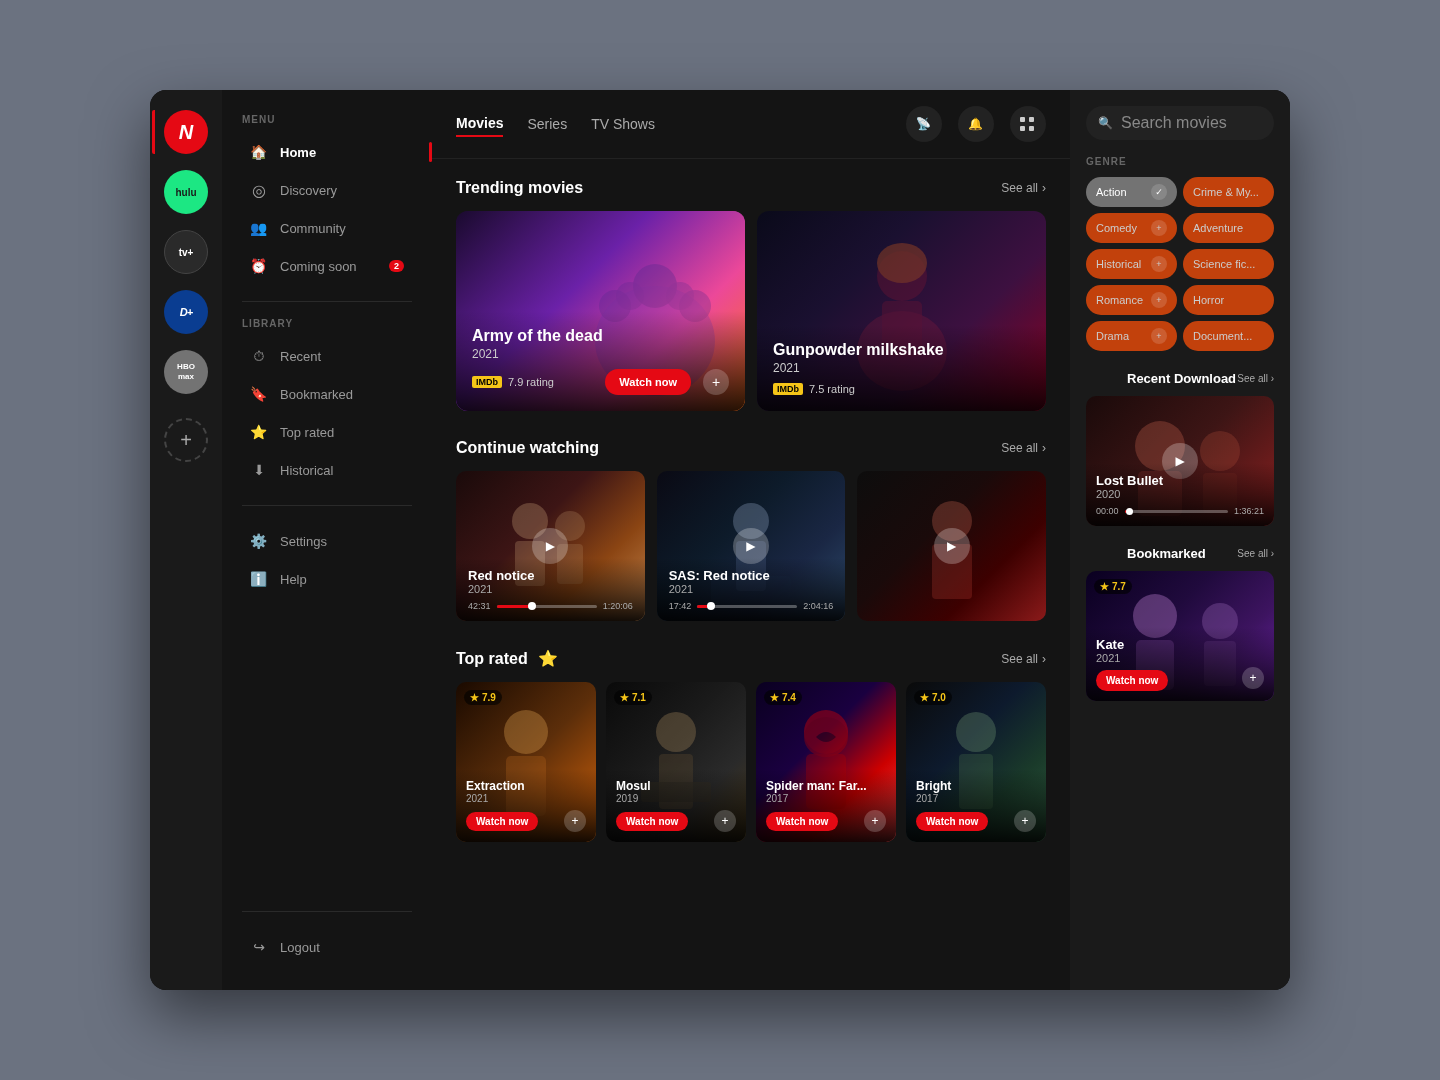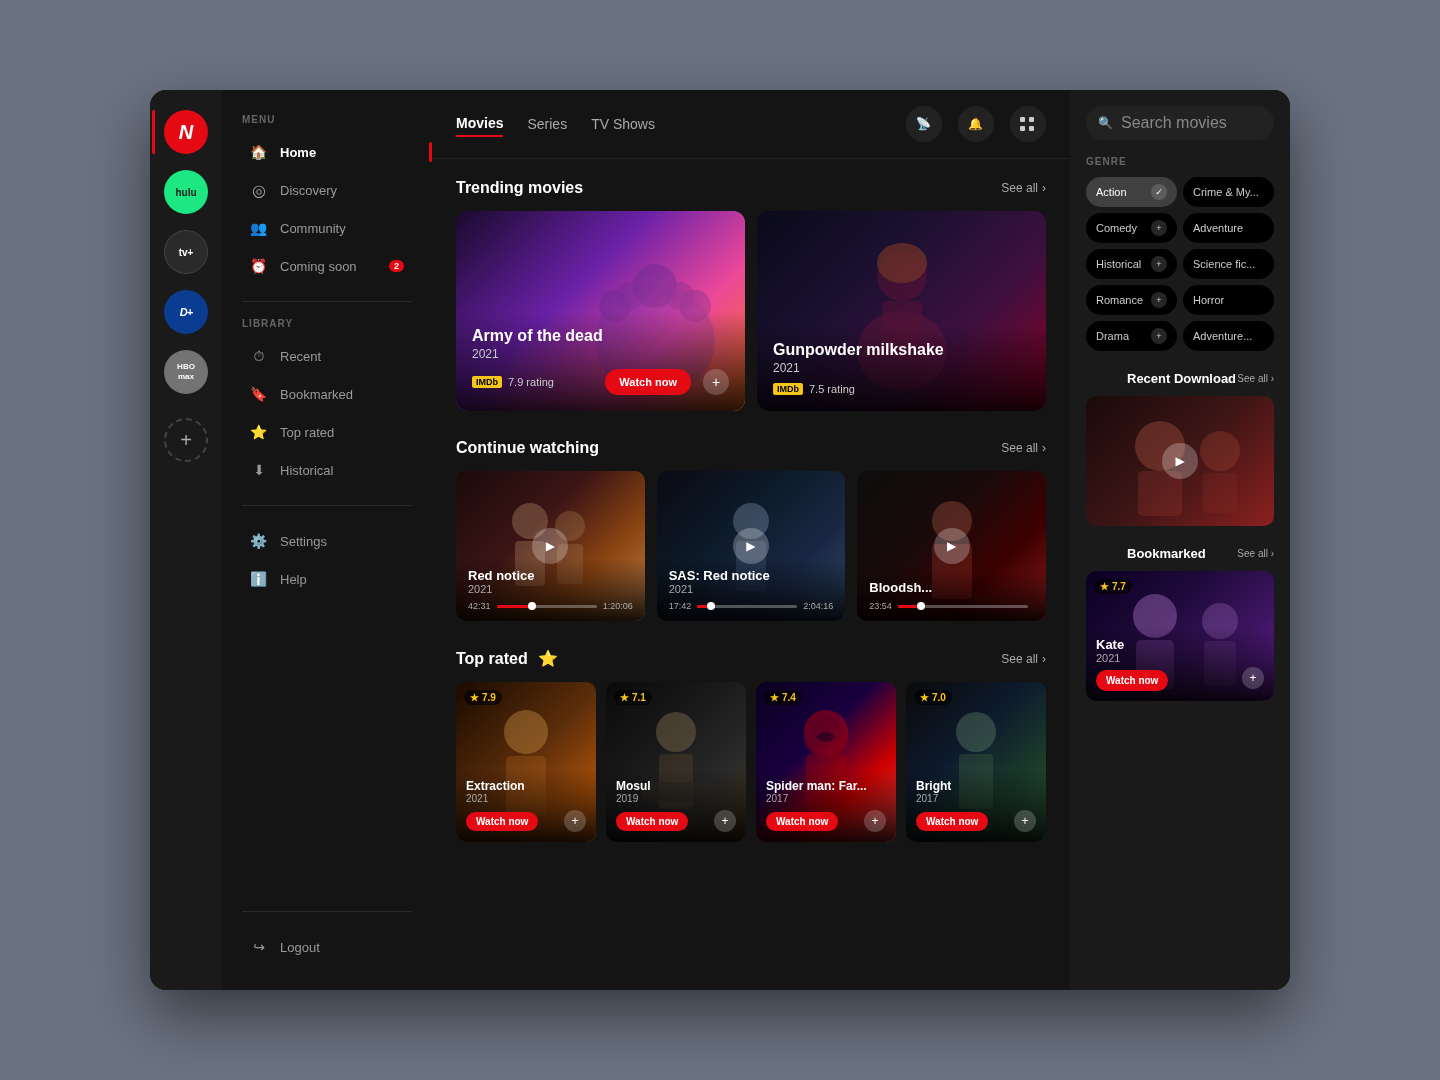--- a/index.html
+++ b/index.html
@@ -491,32 +491,32 @@
       letter-spacing: 1px;
       margin-bottom: 10px;
     }
     .genre-grid {
       display: grid;
       grid-template-columns: 1fr 1fr;
       gap: 6px;
       margin-bottom: 20px;
     }
     .genre-chip {
-      background: #000000;
+      background: #c2410c;
       border-radius: 20px;
       padding: 7px 10px;
       font-size: 11px;
       color: #ccc;
       display: flex;
       align-items: center;
       justify-content: space-between;
       cursor: pointer;
     }
     .genre-chip.active {
-      background: #404040;
+      background: #737373;
       color: white;
     }
     .genre-chip-icon {
       width: 16px;
       height: 16px;
       border-radius: 50%;
       background: rgba(255,255,255,0.15);
       display: flex;
       align-items: center;
       justify-content: center;
@@ -840,33 +840,20 @@
         </div>
 
         <div class="continue-card" style="background:linear-gradient(135deg,#0d0d0d,#1a0a0a 40%,#3d0000 70%,#8b1a1a);">
           <div style="position:absolute;inset:0;display:flex;align-items:center;justify-content:center;opacity:0.4;">
             <svg width="100" height="140" viewBox="0 0 100 140">
               <circle cx="50" cy="45" r="20" fill="rgba(200,100,80,0.8)"></circle>
               <rect x="30" y="68" width="40" height="55" rx="4" fill="rgba(180,60,50,0.7)"></rect>
             </svg>
           </div>
           <div class="play-btn-overlay">▶</div>
-          <div class="continue-card-overlay">
-            <div class="continue-card-title">Bloodsh...</div>
-            <div class="continue-card-year"></div>
-            <div class="progress-bar-container">
-              <span class="progress-time">23:54</span>
-              <div class="progress-bar">
-                <div class="progress-fill" style="width:18%;">
-                  <div class="progress-dot"></div>
-                </div>
-              </div>
-              <span class="progress-time"></span>
-            </div>
-          </div>
         </div>
 
       </div>
 
       <div class="section-header">
         <span class="section-title">
           <span>Top rated</span>
           <span style="margin-left:6px;">⭐</span>
         </span>
         <span class="see-all-btn">
@@ -1007,21 +994,21 @@
         <div class="genre-chip-icon">+</div>
       </div>
       <div class="genre-chip">
         <span>Horror</span>
       </div>
       <div class="genre-chip">
         <span>Drama</span>
         <div class="genre-chip-icon">+</div>
       </div>
       <div class="genre-chip">
-        <span>Adventure...</span>
+        <span>Document...</span>
       </div>
 
     </div>
 
     <div class="section-header-sm">
       <span class="section-title-sm">Recent Download</span>
       <span class="see-all-sm">
         <span>See all</span> ›
       </span>
     </div>
@@ -1029,20 +1016,33 @@
     <div class="download-card" style="background:linear-gradient(135deg,#1a0a0a,#3d1515 50%,#8b2020);">
       <div style="position:absolute;inset:0;display:flex;align-items:center;justify-content:center;opacity:0.4;">
         <svg width="180" height="120" viewBox="0 0 180 120">
           <circle cx="70" cy="45" r="25" fill="rgba(200,100,80,0.8)"></circle>
           <rect x="48" y="70" width="44" height="45" rx="5" fill="rgba(160,60,50,0.7)"></rect>
           <circle cx="130" cy="50" r="20" fill="rgba(180,80,60,0.7)"></circle>
           <rect x="113" y="72" width="34" height="40" rx="4" fill="rgba(140,50,40,0.6)"></rect>
         </svg>
       </div>
       <div class="play-btn-overlay">▶</div>
+      <div class="download-card-overlay">
+        <div class="download-title">Lost Bullet</div>
+        <div class="download-year">2020</div>
+        <div class="download-progress">
+          <span class="download-time">00:00</span>
+          <div class="download-bar">
+            <div class="download-fill">
+              <div class="download-fill-dot"></div>
+            </div>
+          </div>
+          <span class="download-time">1:36:21</span>
+        </div>
+      </div>
     </div>
 
     <div class="section-header-sm">
       <span class="section-title-sm">Bookmarked</span>
       <span class="see-all-sm">
         <span>See all</span> ›
       </span>
     </div>
 
     <div class="bookmarked-card" style="background:linear-gradient(135deg,#0a0020,#200a3d 40%,#3d1460 70%,#6b21a8);">

